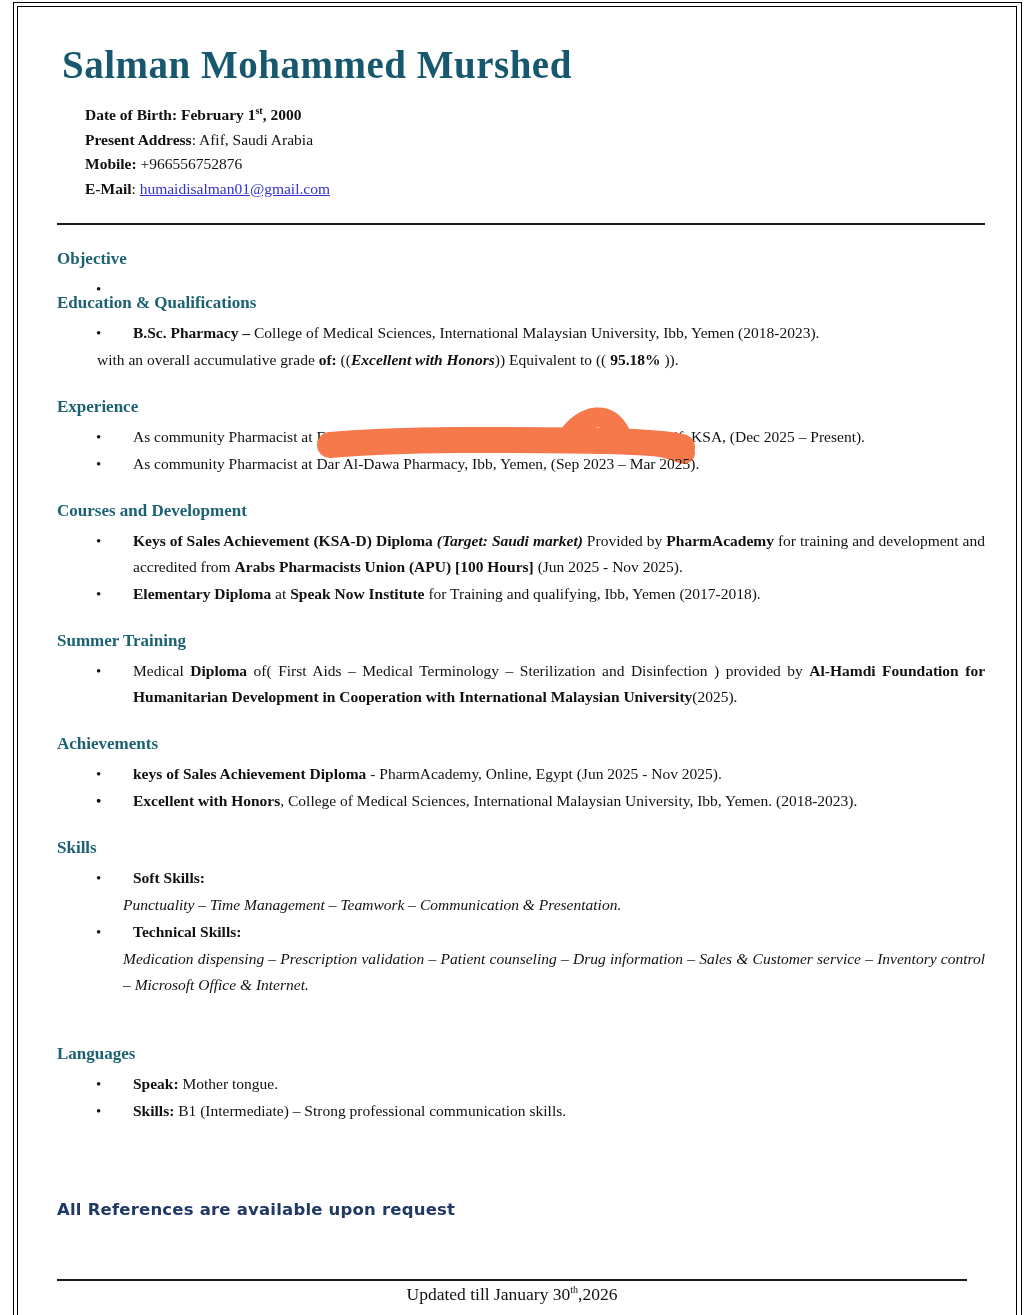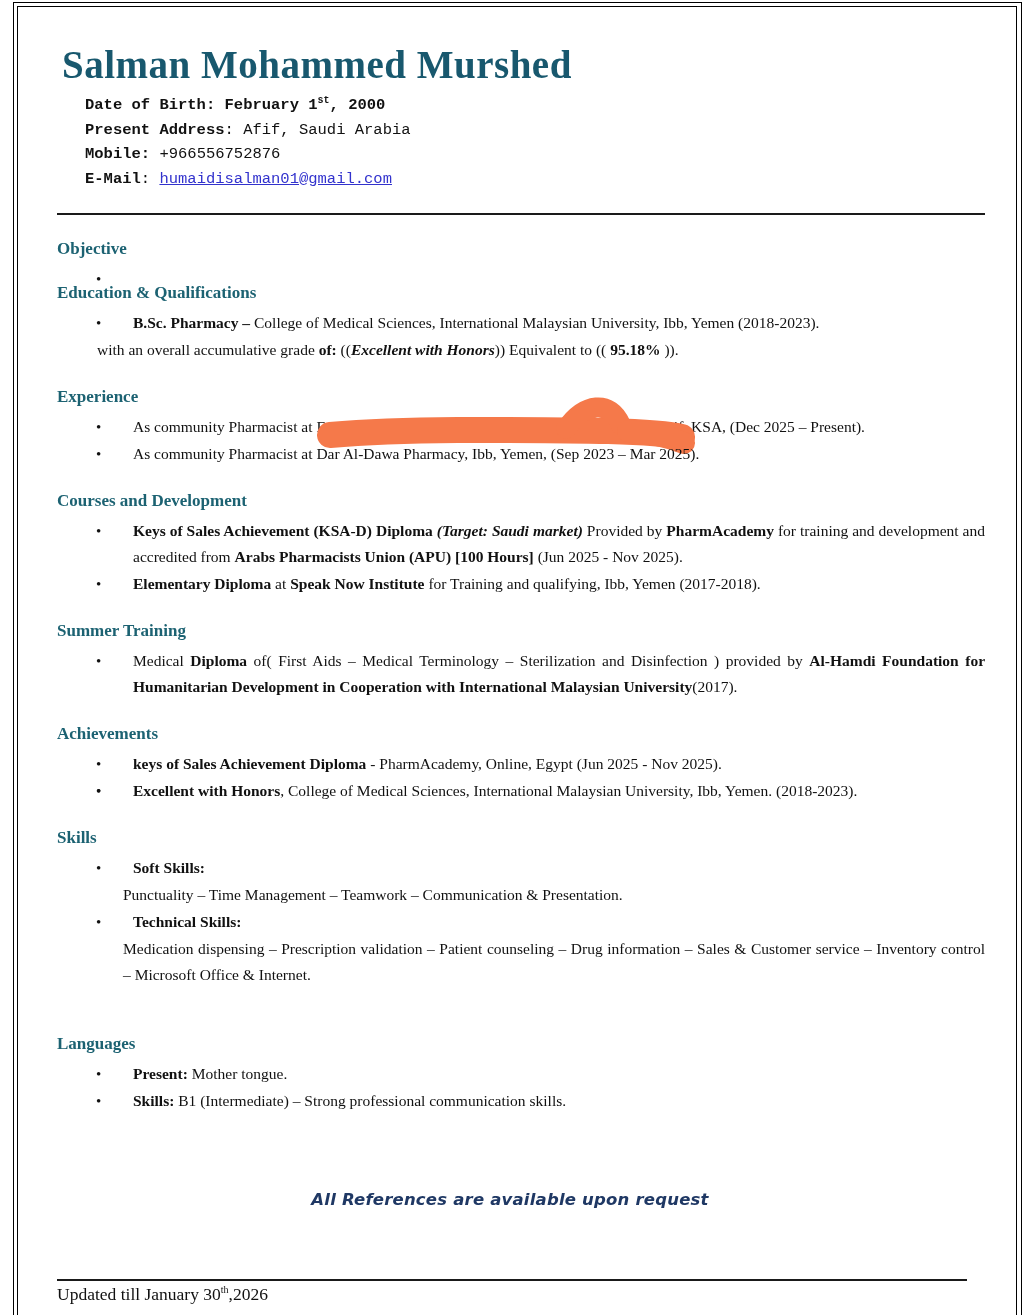--- a/index.html
+++ b/index.html
@@ -18,50 +18,50 @@
   .frame-outer{position:absolute;left:13px;top:2px;right:2px;bottom:-4px;
     border:1px solid #000;border-bottom:none;pointer-events:none;}
   .frame-inner{position:absolute;left:17px;top:6px;right:7px;bottom:-4px;
     border:1px solid #000;border-bottom:none;pointer-events:none;}
 
   .content{position:absolute;left:57px;top:0;width:928px;}
 
   .page-title{margin-top:42px;margin-left:5px;font-size:39px;font-weight:bold;
     color:var(--name-teal);letter-spacing:.5px;}
 
-  .contact{margin-top:6px;margin-left:28px;font-family:Liberation Mono, monospace;}
+  .contact{margin-top:16px;margin-left:28px;}
   .contact-line{font-size:15.5px;line-height:24.5px;}
 
   .header-divider{margin-top:22px;border-top:2px solid var(--rule-dark);width:928px;}
 
   .sec-heading{font-size:17px;font-weight:bold;color:var(--heading-teal);
     margin-top:24px;margin-bottom:7px;}
   .section.gap-large{margin-top:46px;}
 
   .para{position:relative;padding-left:76px;font-size:15.5px;line-height:26px;margin-bottom:1px;}
   .para .dot{position:absolute;left:39px;top:0;font-size:15px;}
   .para.cont0{padding-left:40px;}
-  .para.cont1{padding-left:66px;}
+  .para.cont1{padding-left:66px;font-style:italic;}
   .para.justify{text-align:justify;}
 
   .b{font-weight:bold;}
   .i{font-style:italic;}
   .sup{vertical-align:super;font-size:10px;line-height:0;}
   a.link{color:var(--link-blue);text-decoration:underline;cursor:pointer;}
 
   
   .redaction{display:inline-block;width:348px;height:14px;position:relative;vertical-align:-2px;}
   .redaction svg{position:absolute;left:-8px;top:-24px;width:386px;height:62px;overflow:visible;}
 
-  .references-note{margin-top:76px;text-align:center;padding-right:22px;
-    font-family:"DejaVu Sans", sans-serif;font-weight:bold;font-style:italic;
+  .references-note{margin-top:76px;text-align:left;padding-right:22px;
+    font-family:"DejaVu Sans", sans-serif;font-weight:bold;
     font-size:16.5px;color:var(--references-navy);letter-spacing:.2px;}
 
   .footer{position:absolute;left:57px;top:1279px;width:910px;
-    border-top:2px solid var(--rule-dark);text-align:left;padding-top:3px;
+    border-top:2px solid var(--rule-dark);text-align:center;padding-top:3px;
     font-size:17.5px;}
 </style>
 </head>
 <body>
 
 <div class="frame-outer"></div>
 <div class="frame-inner"></div>
 
 <div class="content">
   <div class="page-title">Salman Mohammed Murshed</div>
@@ -96,38 +96,38 @@
               </svg></span><span>if, KSA, (Dec 2025 – Present).</span></span></div>
         <div class="para"><span class="dot">•</span><span class="ptext"><span>As community Pharmacist at Dar Al-Dawa Pharmacy, Ibb, Yemen, (Sep 2023 – Mar 2025).</span></span></div>
       </div>
       <div class="section">
         <div class="sec-heading">Courses and Development</div>
         <div class="para justify"><span class="dot">•</span><span class="ptext"><span class="b">Keys of Sales Achievement (KSA-D) Diploma </span><span class="b i">(Target: Saudi market)</span><span> Provided by </span><span class="b">PharmAcademy</span><span> for training and development and accredited from </span><span class="b">Arabs Pharmacists Union (APU) [100 Hours]</span><span>  (Jun 2025 - Nov 2025).</span></span></div>
         <div class="para"><span class="dot">•</span><span class="ptext"><span class="b">Elementary Diploma</span><span> at </span><span class="b">Speak Now Institute</span><span> for Training and qualifying, Ibb, Yemen (2017-2018).</span></span></div>
       </div>
       <div class="section">
         <div class="sec-heading">Summer Training</div>
-        <div class="para justify"><span class="dot">•</span><span class="ptext"><span>Medical </span><span class="b">Diploma</span><span> of( First Aids – Medical Terminology – Sterilization and Disinfection ) provided by </span><span class="b">Al-Hamdi Foundation for Humanitarian Development in Cooperation with International Malaysian University</span><span>(2017).</span></span></div>
+        <div class="para justify"><span class="dot">•</span><span class="ptext"><span>Medical </span><span class="b">Diploma</span><span> of( First Aids – Medical Terminology – Sterilization and Disinfection ) provided by </span><span class="b">Al-Hamdi Foundation for Humanitarian Development in Cooperation with International Malaysian University</span><span>(2025).</span></span></div>
       </div>
       <div class="section">
         <div class="sec-heading">Achievements</div>
         <div class="para"><span class="dot">•</span><span class="ptext"><span class="b">keys of Sales Achievement Diploma</span><span> - PharmAcademy, Online, Egypt (Jun 2025 - Nov 2025).</span></span></div>
         <div class="para"><span class="dot">•</span></div>
         <div class="para"><span class="dot">•</span><span class="ptext"><span class="b">Excellent with Honors</span><span>, College of Medical Sciences, International Malaysian University, Ibb, Yemen. (2018-2023).</span></span></div>
       </div>
       <div class="section">
         <div class="sec-heading">Skills</div>
         <div class="para"><span class="dot">•</span><span class="ptext"><span class="b">Soft Skills:</span></span></div>
         <div class="para cont1"><span class="ptext"><span>Punctuality – Time Management – Teamwork – Communication &amp; Presentation.</span></span></div>
         <div class="para"><span class="dot">•</span><span class="ptext"><span class="b">Technical Skills:</span></span></div>
         <div class="para cont1 justify"><span class="ptext"><span>Medication dispensing – Prescription validation – Patient counseling – Drug information – Sales &amp; Customer service – Inventory control – Microsoft Office &amp; Internet.</span></span></div>
       </div>
       <div class="section gap-large">
         <div class="sec-heading">Languages</div>
-        <div class="para"><span class="dot">•</span><span class="ptext"><span class="b">Present:</span><span> Mother tongue.</span></span></div>
+        <div class="para"><span class="dot">•</span><span class="ptext"><span class="b">Speak:</span><span> Mother tongue.</span></span></div>
         <div class="para"><span class="dot">•</span><span class="ptext"><span class="b">Skills:</span><span> B1 (Intermediate) – Strong professional communication skills.</span></span></div>
       </div>
     </div>
 
   <div class="references-note">All References are available upon request</div>
 </div>
 
 <div class="footer">
   <span><span>Updated till January 30</span><span class="sup">th</span><span>,2026</span></span>
 </div>

